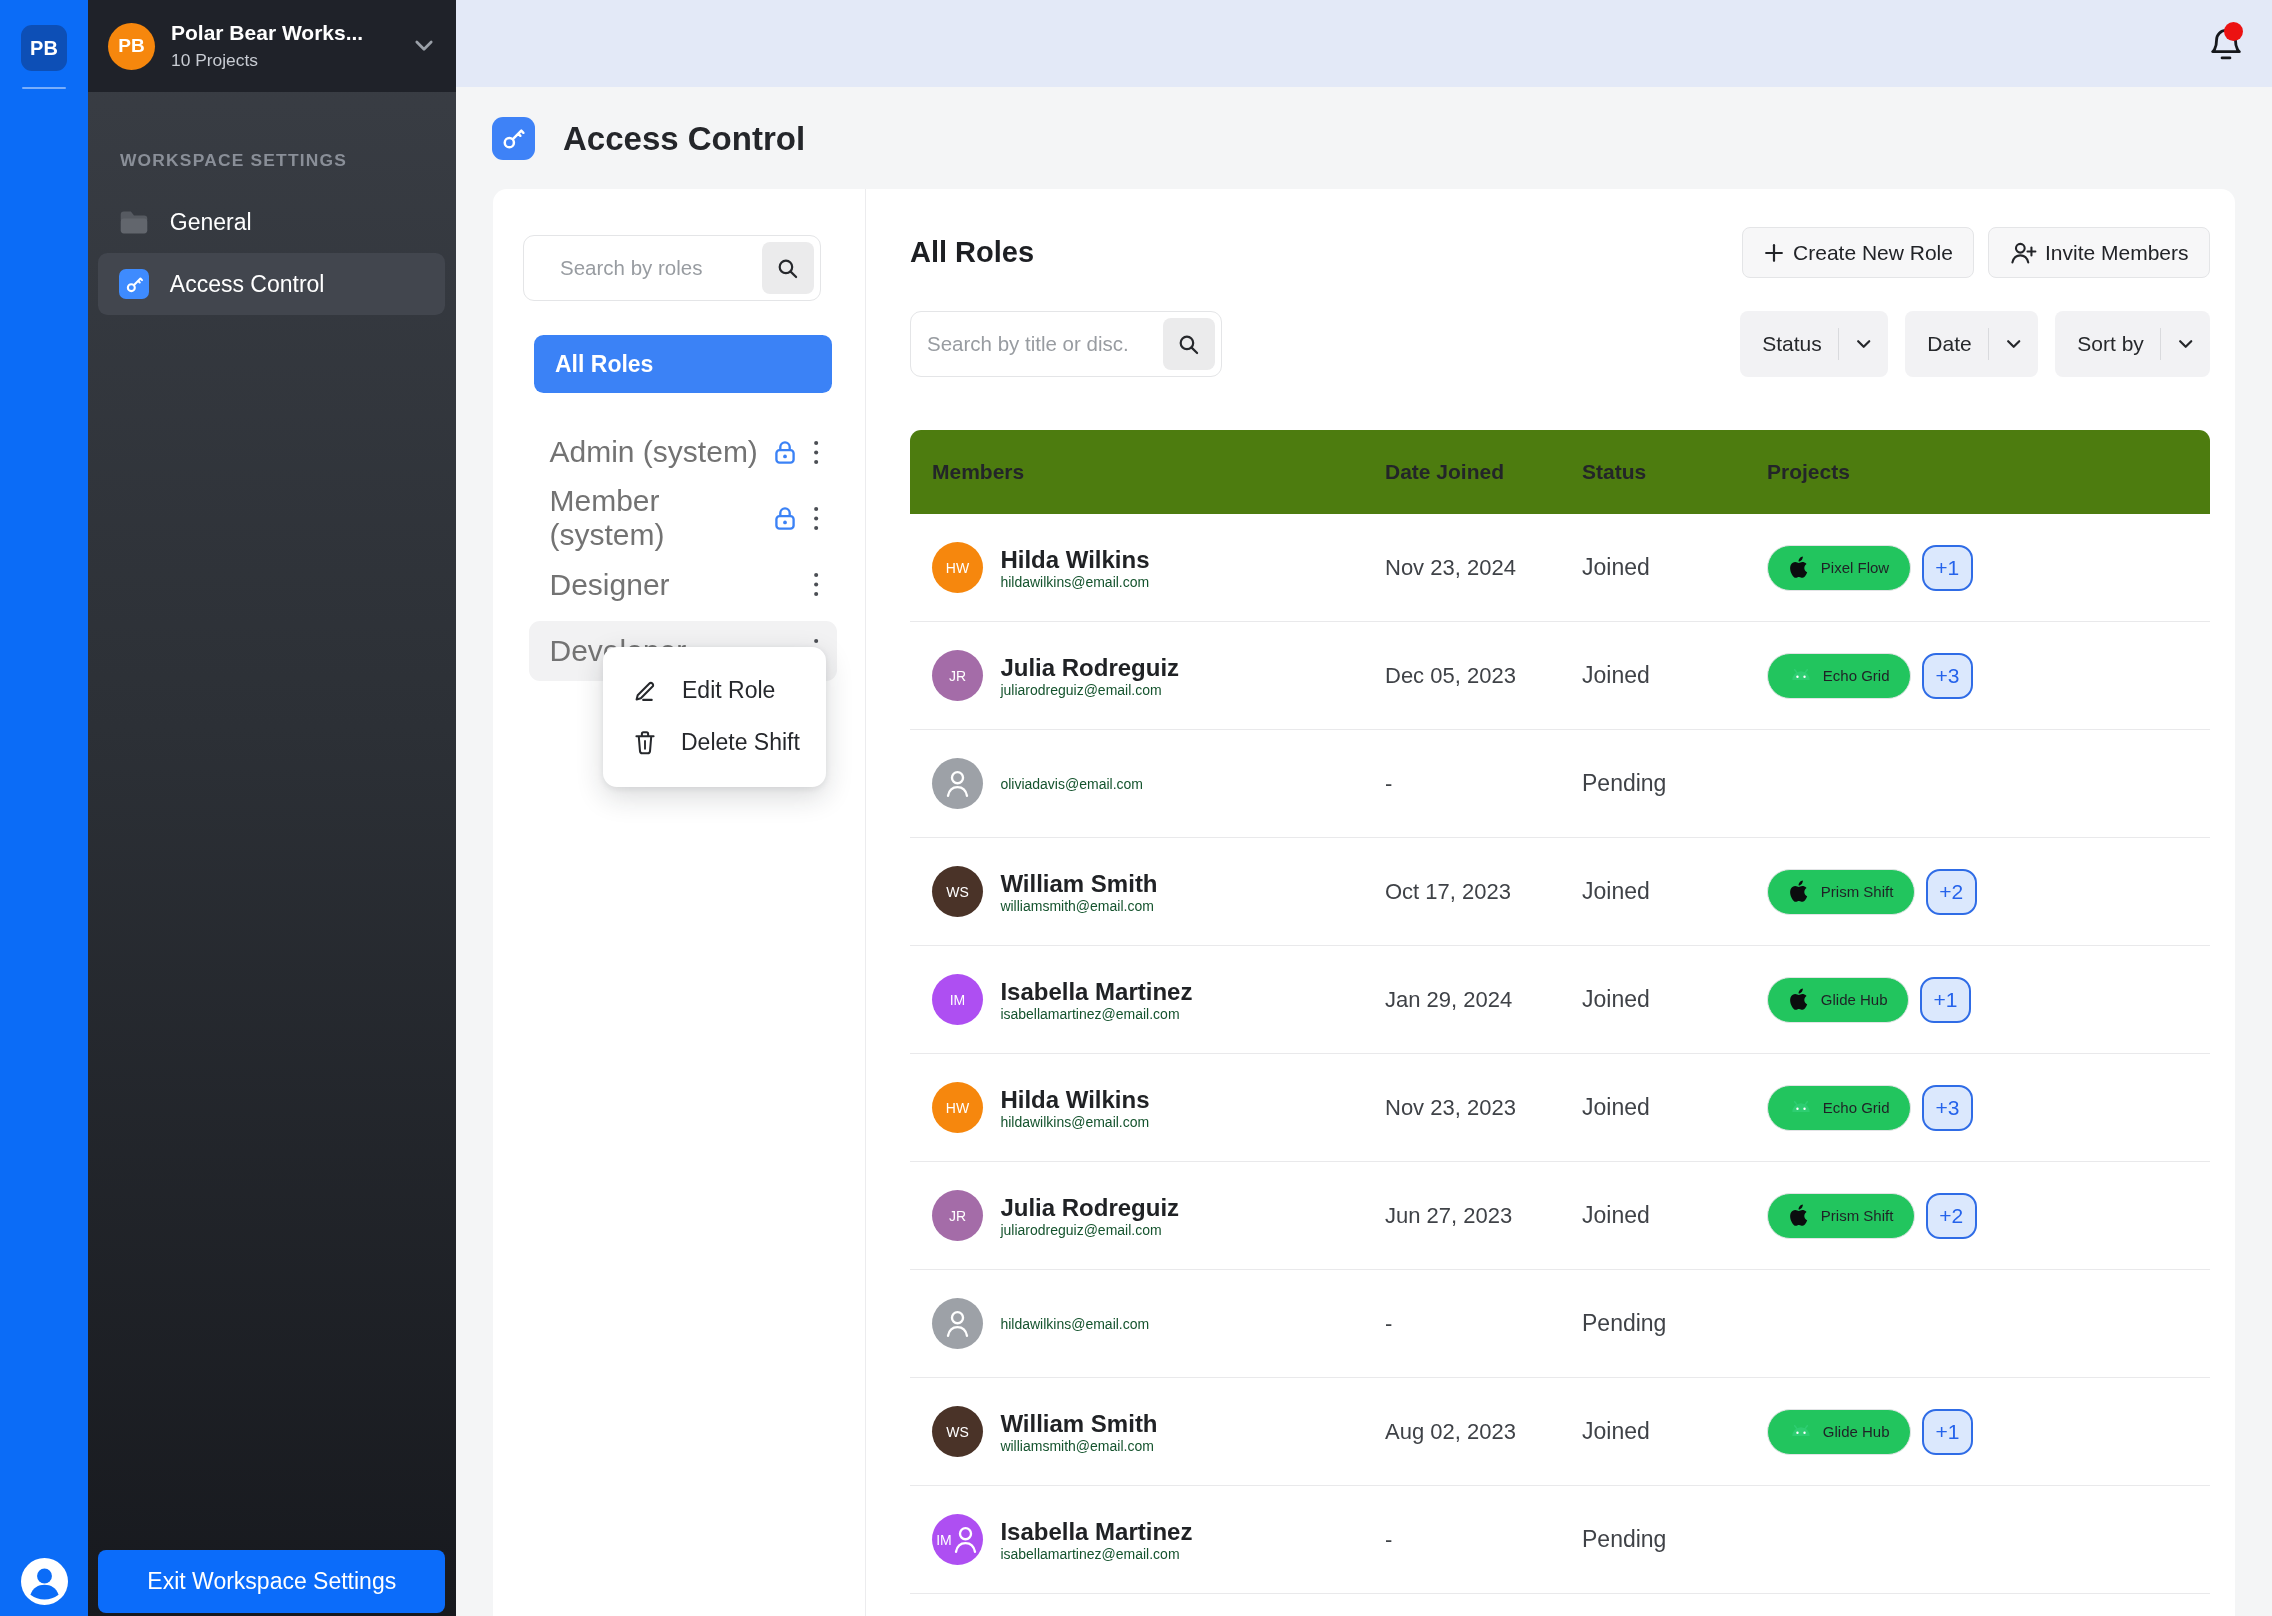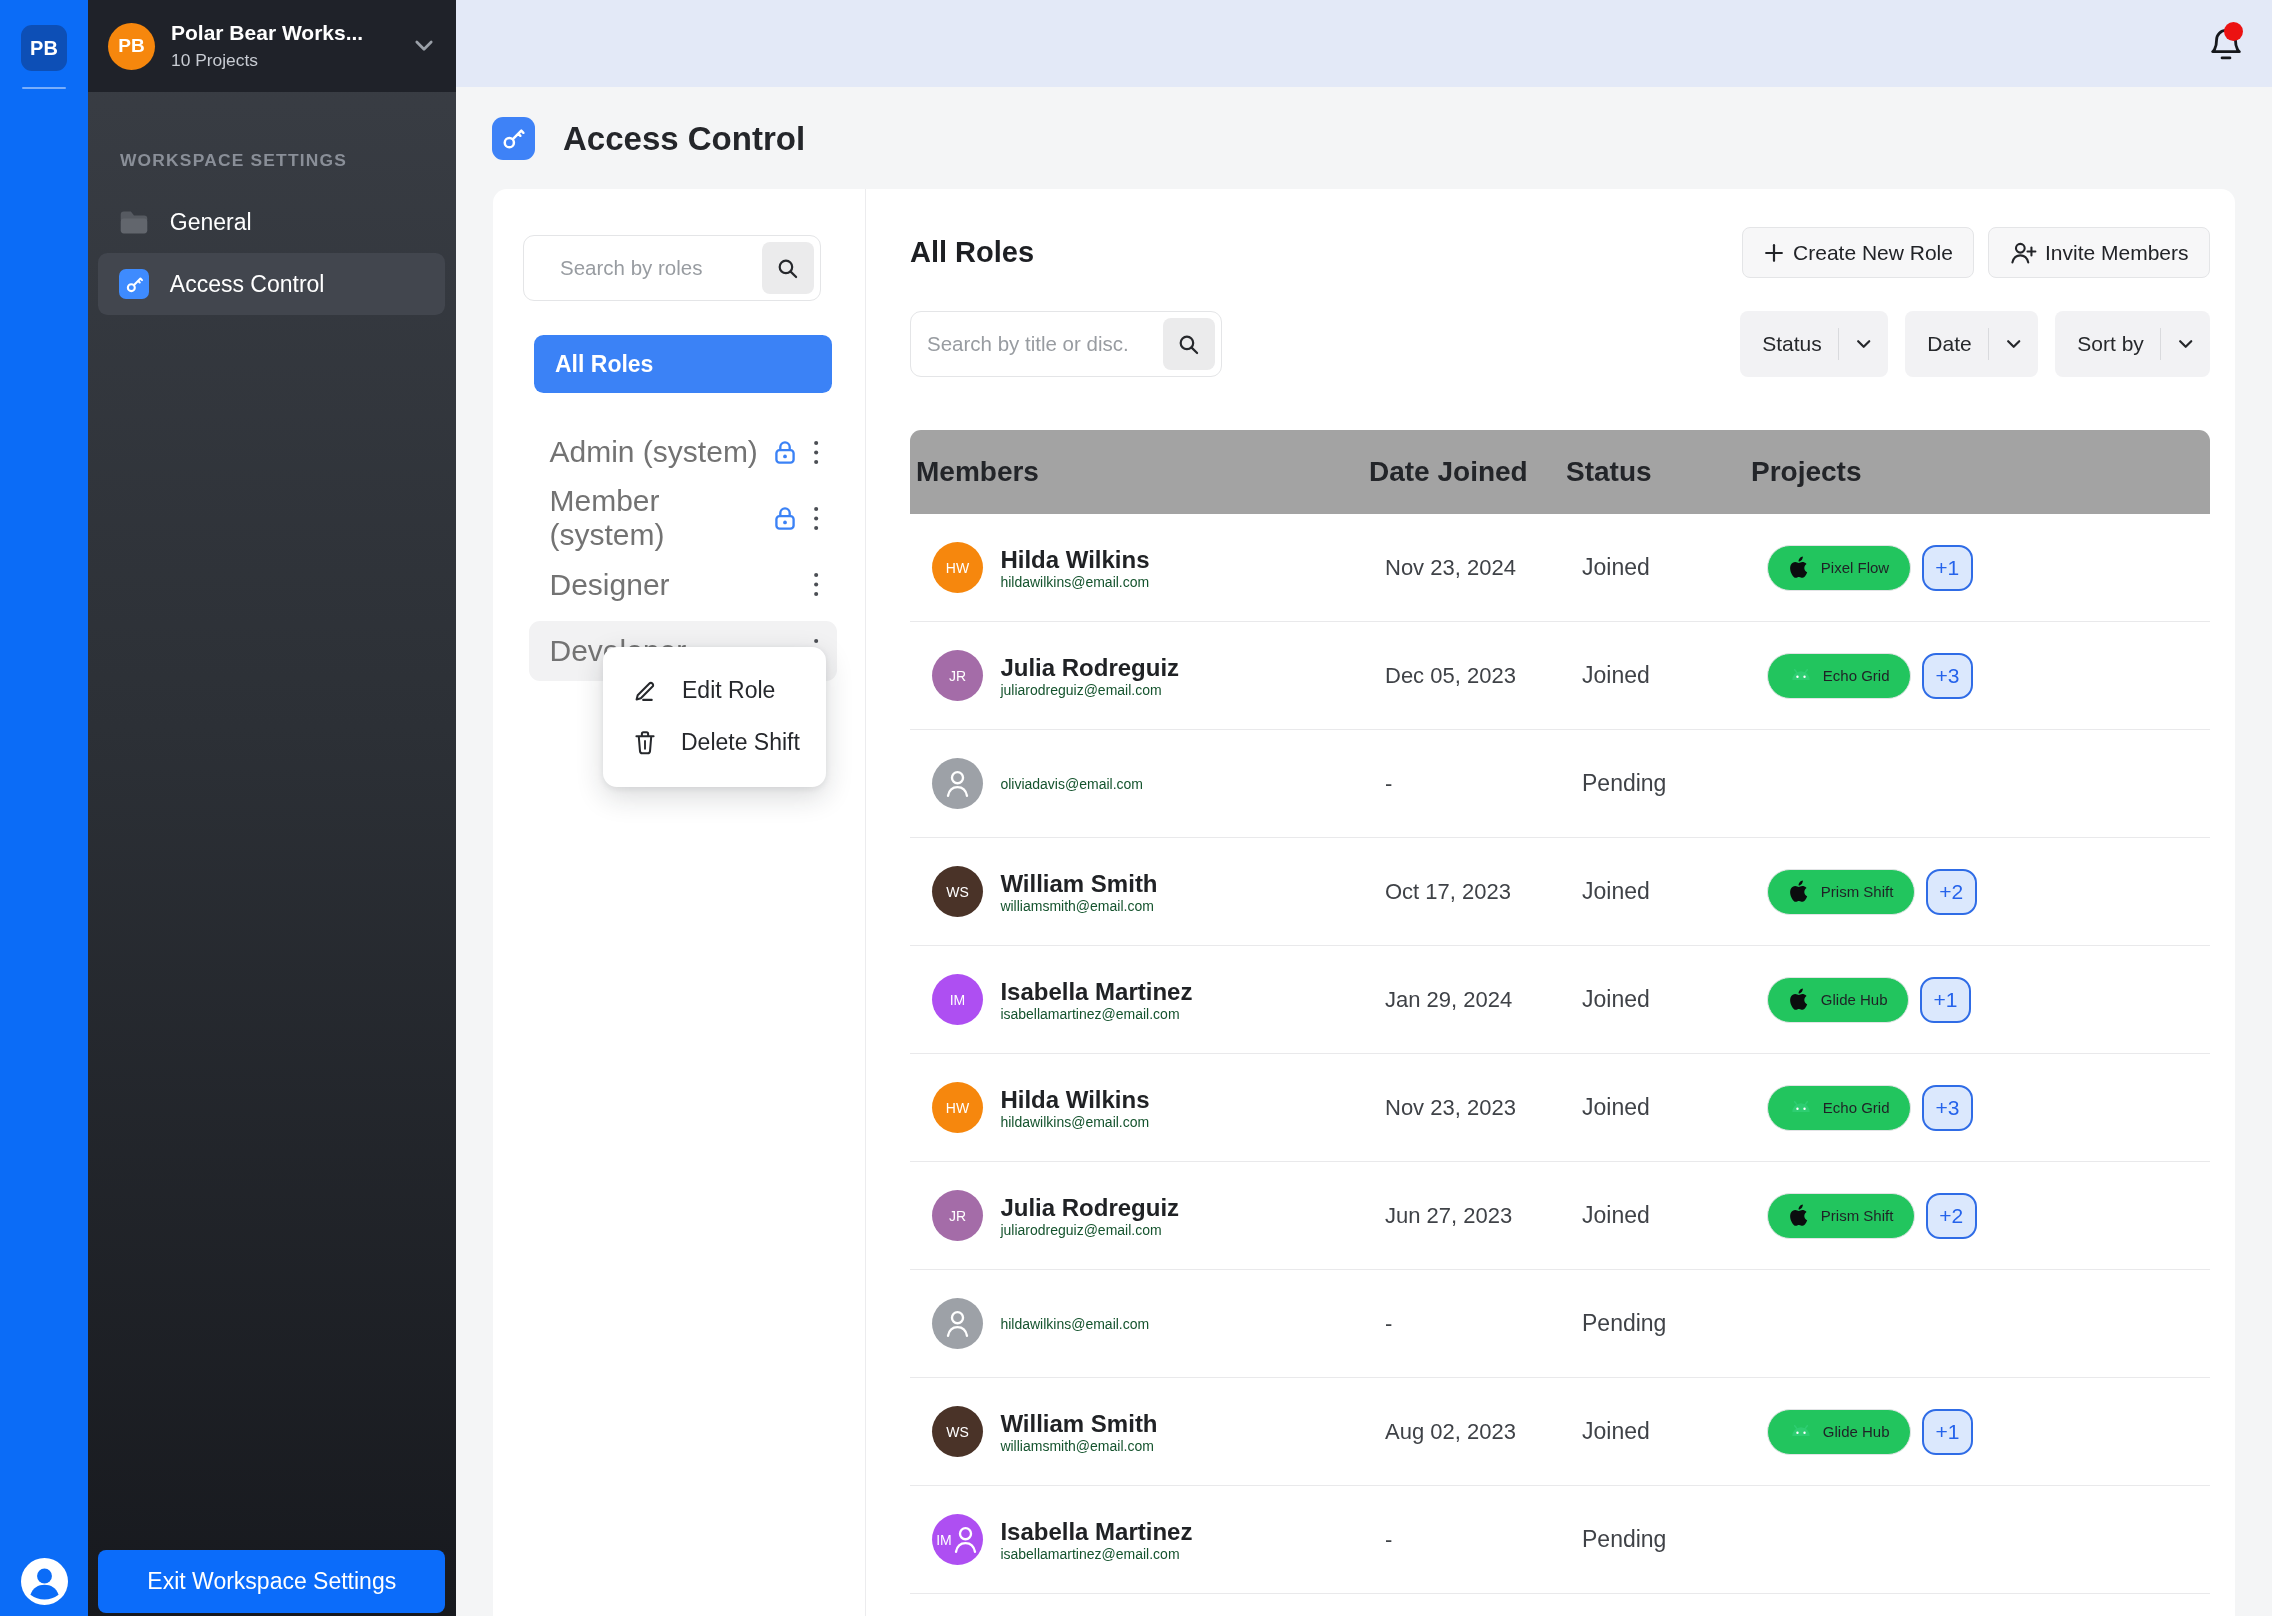--- a/index.html
+++ b/index.html
@@ -64,21 +64,21 @@
   .head-actions { margin-left:auto; display:flex; gap:14px; }
   .ghost-btn { height:51px; border:0.8px solid #e4e5e7; border-radius:8px; background:#f7f7f8; display:flex; align-items:center; gap:8px; padding:0 20.5px; font-size:21px; color:#222428; font-family:inherit; cursor:pointer; }
   .filter-row { position:absolute; left:417px; top:122px; right:25px; display:flex; align-items:center; }
   .main-search { position:relative; width:312px; height:66px; left:0; top:0; }
   .dropdowns { margin-left:auto; display:flex; gap:17.4px; }
   .dropdown { height:66px; border:none; border-radius:8px; background:#f2f2f4; display:flex; align-items:center; padding:0 16px 0 22px; gap:16px; font-size:21px; color:#26282b; font-family:inherit; cursor:pointer; }
   .dd-sep { width:0.8px; height:32px; background:#d9dadd; }
 
   
   .table { position:absolute; left:417px; top:241px; width:1300px; }
-  .thead { height:84px; background:#a3a3a3; border-radius:11px 11px 0 0; display:grid; grid-template-columns:453px 197px 185px 1fr; align-items:center; padding-left:6px; font-size:28px; font-weight:600; color:#232529; }
+  .thead { height:84px; background:#4d7c0f; border-radius:11px 11px 0 0; display:grid; grid-template-columns:453px 197px 185px 1fr; align-items:center; padding-left:22px; font-size:21px; font-weight:600; color:#232529; }
   .trow { height:108px; display:grid; grid-template-columns:453px 197px 185px 1fr; align-items:center; padding-left:22px; border-bottom:0.8px solid #e9e9eb; font-size:22px; color:#3f4247; }
   .cell-member { display:flex; align-items:center; gap:17.4px; min-width:0; }
   .avatar { width:51px; height:51px; border-radius:50%; color:#fff; font-size:14px; font-weight:400; display:flex; align-items:center; justify-content:center; flex:0 0 auto;text-align:center; }
   .mname { font-size:24px; font-weight:600; color:#202225; }
   .memail { font-size:14px; color:#14532d; }
   .cell-status { font-size:23px; }
   .cell-projects { display:flex; align-items:center; gap:11px; }
   .pbadge { height:46px; background:#22c55e; border:1.2px solid #e3e4e6; border-radius:788px; display:flex; align-items:center; gap:10.3px; padding:0 20.5px; font-size:15px; color:#1f2226; cursor:pointer; }
   .xpill { min-width:51px; height:46px; border:2px solid #2f6ce6; border-radius:14px; background:#dbe8fd; color:#2563eb; font-size:21px; display:flex; align-items:center; justify-content:center; padding:0 8px; cursor:pointer; }
 </style>

